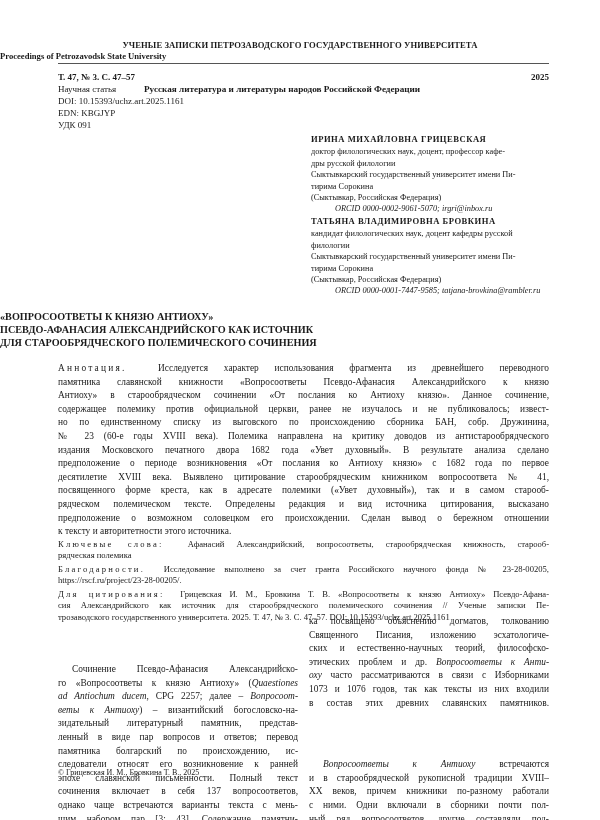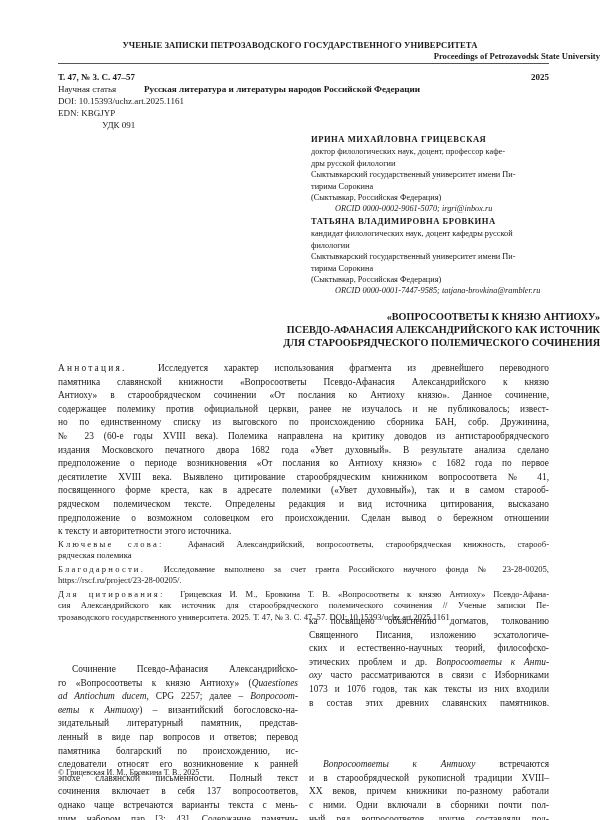--- a/index.html
+++ b/index.html
@@ -5,37 +5,37 @@
   html, body { margin: 0; padding: 0; background: #ffffff; }
   body {
     width: 600px; height: 820px; position: relative; overflow: hidden;
     font-family: "Liberation Serif", "DejaVu Serif", serif; color: #1a1a1a;
   }
   .journal-title {
     position: absolute; top: 40px; left: 0; width: 600px; text-align: center;
     font-weight: bold; font-size: 8.6px; letter-spacing: 0.1px; line-height: 11px;
   }
   .journal-sub {
-    position: absolute; top: 51px; left: 0; width: 600px; text-align: right;
+    position: absolute; top: 51px; left: 0; width: 600px; text-align: left;
     font-weight: bold; font-size: 8.6px; line-height: 11px;
   }
   .rule {
     position: absolute; top: 63px; left: 58px; width: 491px; height: 0;
     border-top: 1px solid #555;
   }
   .meta { position: absolute; left: 58px; font-size: 9px; line-height: 11px; }
   .meta.bold { font-weight: bold; }
   .year { position: absolute; top: 72px; right: 51px; font-weight: bold; font-size: 9px; line-height: 11px; }
   .category { position: absolute; top: 84px; left: 144px; font-weight: bold; font-size: 9.2px; line-height: 11px; }
   .author-block { position: absolute; left: 311px; width: 238px; font-size: 8.3px; line-height: 11.4px; }
   .author-name { text-align: left; font-weight: bold; font-size: 8.6px; letter-spacing: 0.5px; margin-bottom: 1px; }
   .author-line { text-align: left; }
   .author-line.italic { font-style: italic; margin-left: 24px; }
   .article-title {
-    position: absolute; top: 310px; left: 0; width: 600px; text-align: right;
+    position: absolute; top: 310px; left: 0; width: 600px; text-align: left;
     font-weight: bold; font-size: 10.2px; line-height: 13px;
   }
   .abstract {
     position: absolute; left: 58px; width: 491px; font-size: 9.4px; line-height: 13.6px;
     text-align: justify;
   }
   .abstract-line { display: block; text-align: justify; text-align-last: justify; white-space: nowrap; }
   .abstract-line.last { text-align-last: left; }
   .spaced { letter-spacing: 2.2px; }
   .small-block { position: absolute; left: 58px; width: 491px; font-size: 8.6px; line-height: 11.3px; }
@@ -55,21 +55,21 @@
 <div class="journal-title">УЧЕНЫЕ ЗАПИСКИ ПЕТРОЗАВОДСКОГО ГОСУДАРСТВЕННОГО УНИВЕРСИТЕТА</div>
 <div class="journal-sub">Proceedings of Petrozavodsk State University</div>
 <div class="rule"></div>
 
 <div class="meta bold" style="top:72px;">Т. 47, № 3. С. 47–57</div>
 <div class="year">2025</div>
 <div class="meta" style="top:84px;">Научная статья</div>
 <div class="category">Русская литература и литературы народов Российской Федерации</div>
 <div class="meta" style="top:96px;">DOI: 10.15393/uchz.art.2025.1161</div>
 <div class="meta" style="top:108px;">EDN: KBGJYP</div>
-<div class="meta" style="top:120px;margin-left:44px;">УДК 091</div>
+<div class="meta" style="top:120px;">УДК 091</div>
 
 <div class="author-block" style="top:134px;">
   <div class="author-name">ИРИНА МИХАЙЛОВНА ГРИЦЕВСКАЯ</div>
   <div class="author-line">доктор филологических наук, доцент, профессор кафе-</div>
   <div class="author-line">дры русской филологии</div>
   <div class="author-line">Сыктывкарский государственный университет имени Пи-</div>
   <div class="author-line">тирима Сорокина</div>
   <div class="author-line">(Сыктывкар, Российская Федерация)</div>
   <div class="author-line italic">ORCID 0000-0002-9061-5070; irgri@inbox.ru</div>
 </div>

